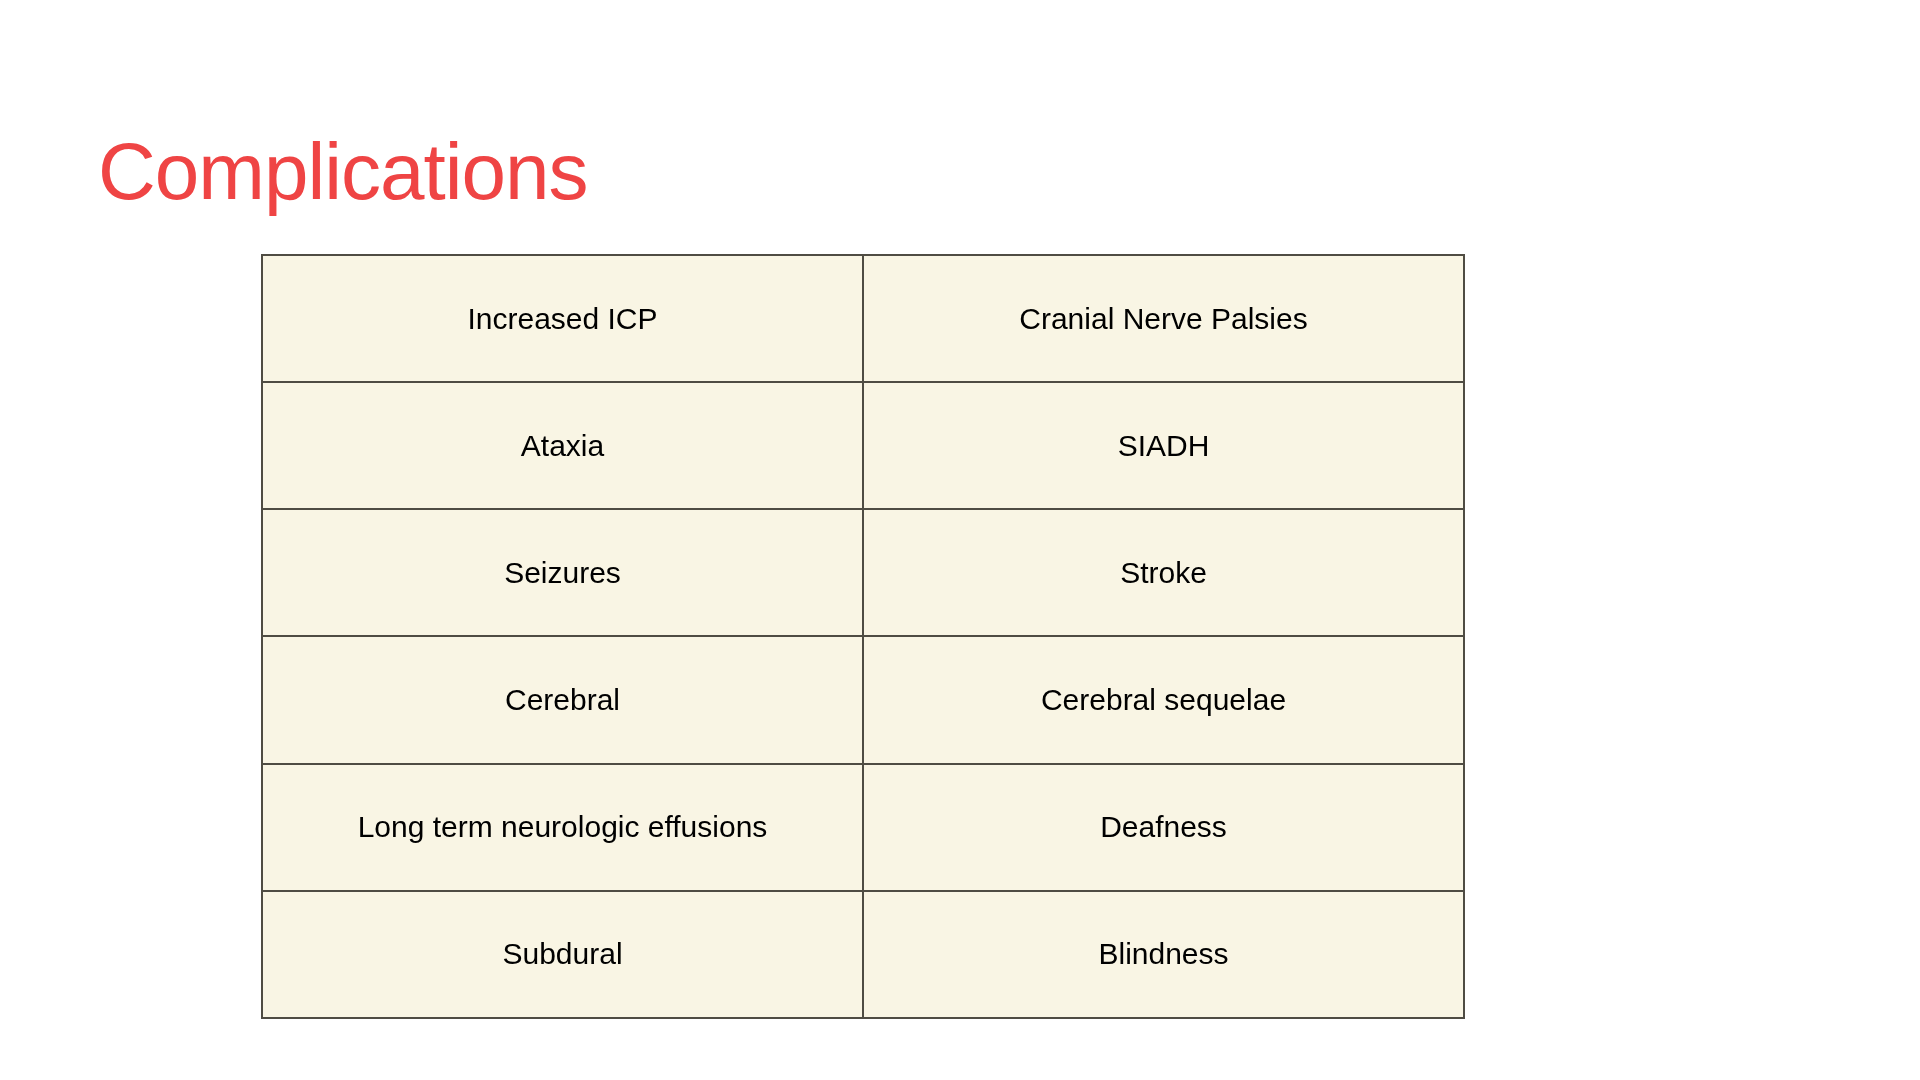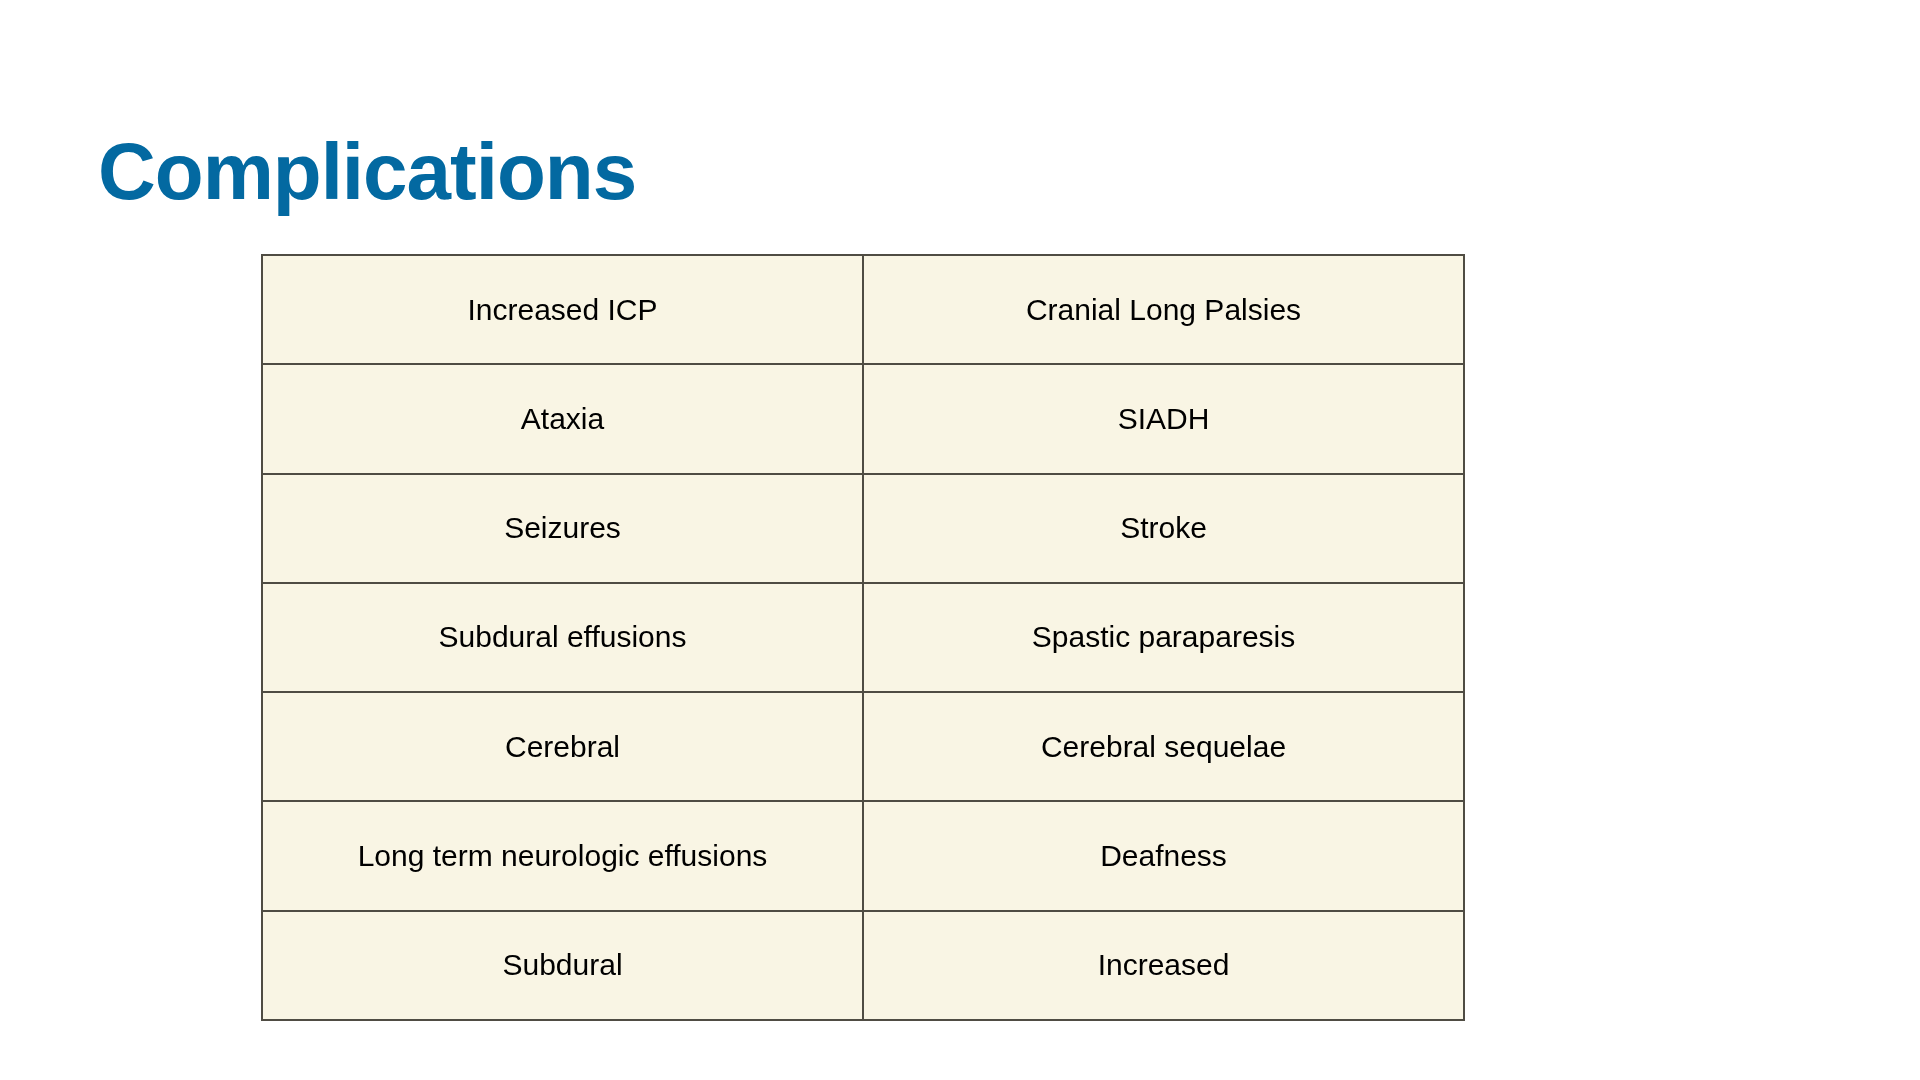--- a/index.html
+++ b/index.html
@@ -23,22 +23,22 @@
     height: 1080px;
     background: #ffffff;
   }
 
   #slide-title {
     position: absolute;
     left: 98px;
     top: 78px;
     font-size: 80px;
     line-height: 1.0;
-    font-weight: bold;
-    color: #0369a1;
+    font-weight: normal;
+    color: #ef4444;
     letter-spacing: -1px;
     white-space: nowrap;
   }
 
   #complications-table {
     position: absolute;
     left: 261px;
     top: 254px;
     width: 1204px;
     height: 765px;
@@ -77,21 +77,21 @@
   <h1 id="slide-title">Complications</h1>
 
   <table id="complications-table">
     <tbody>
 
       <tr>
         <td>
           <span class="cell-text">Increased ICP</span>
         </td>
         <td>
-          <span class="cell-text">Cranial Long Palsies</span>
+          <span class="cell-text">Cranial Nerve Palsies</span>
         </td>
       </tr>
 
       <tr>
         <td>
           <span class="cell-text">Ataxia</span>
         </td>
         <td>
           <span class="cell-text">SIADH</span>
         </td>
@@ -99,28 +99,20 @@
 
       <tr>
         <td>
           <span class="cell-text">Seizures</span>
         </td>
         <td>
           <span class="cell-text">Stroke</span>
         </td>
       </tr>
 
-      <tr>
-        <td>
-          <span class="cell-text">Subdural effusions</span>
-        </td>
-        <td>
-          <span class="cell-text">Spastic paraparesis</span>
-        </td>
-      </tr>
 
       <tr>
         <td>
           <span class="cell-text">Cerebral</span>
         </td>
         <td>
           <span class="cell-text">Cerebral sequelae</span>
         </td>
       </tr>
 
@@ -131,20 +123,20 @@
         <td>
           <span class="cell-text">Deafness</span>
         </td>
       </tr>
 
       <tr>
         <td>
           <span class="cell-text">Subdural</span>
         </td>
         <td>
-          <span class="cell-text">Increased</span>
+          <span class="cell-text">Blindness</span>
         </td>
       </tr>
 
     </tbody>
   </table>
 
 </div>
 
 </body></html>

